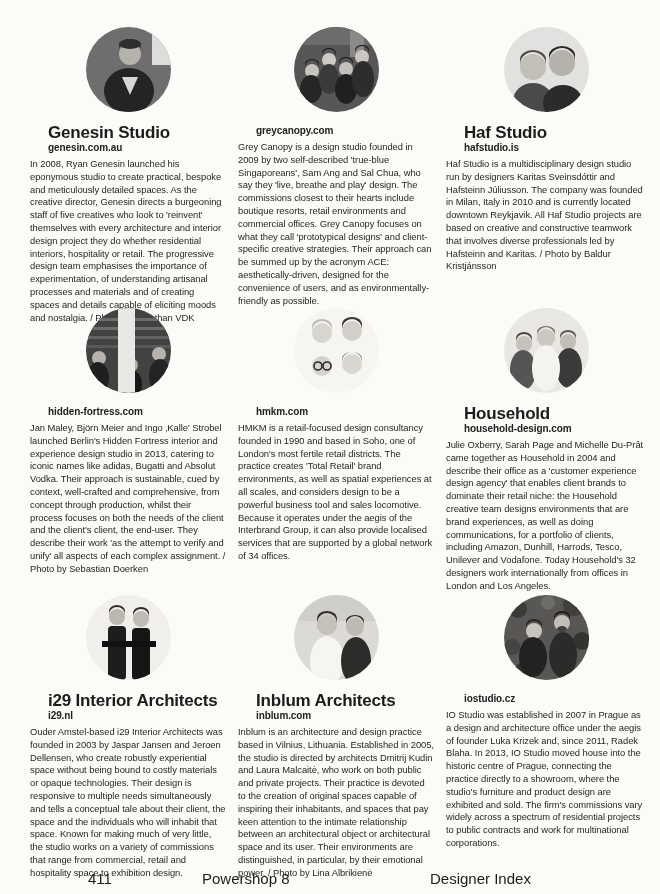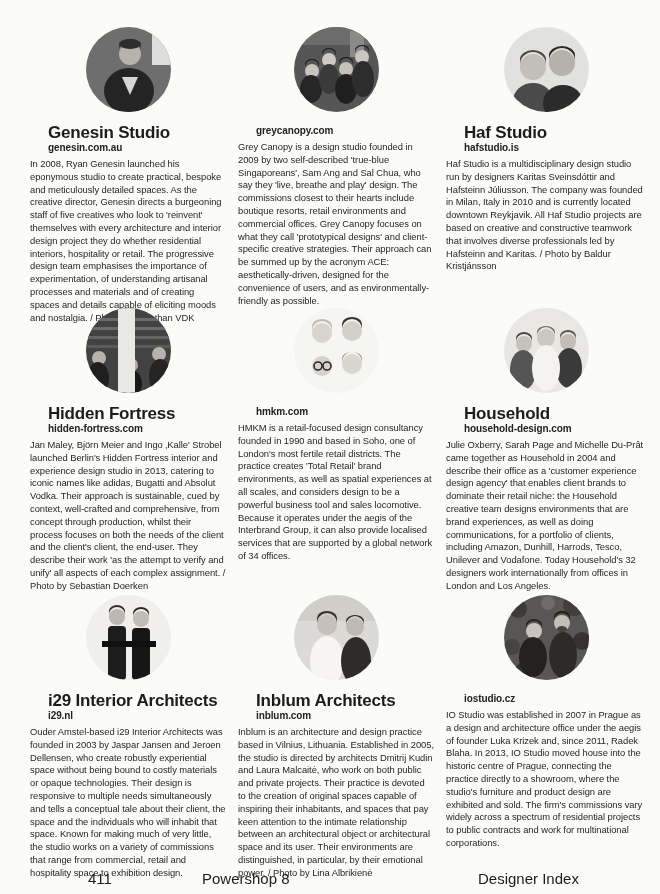--- a/index.html
+++ b/index.html
@@ -53,21 +53,21 @@
     position: absolute;
     left: 0; bottom: 8px;
     width: 100%;
     height: 16px;
     font-size: 15px;
     color: #1c1c1c;
   }
   .footer span { position: absolute; top: 0; white-space: nowrap; }
   .f-page   { left: 88px; }
   .f-title  { left: 202px; }
-  .f-section{ left: 430px; margin-left: 48px; }
+  .f-section{ left: 430px; }
 </style>
 </head>
 <body>
 
 <div class="grid">
 
   <article class="cell">
     <div class="photo">
       <svg width="85" height="85" viewBox="0 0 85 85">
         <rect width="85" height="85" fill="#6e6e6e"></rect>
@@ -135,21 +135,20 @@
         <rect x="0" y="37" width="85" height="3" fill="#5a5a5a"></rect>
         <circle cx="13" cy="50" r="7" fill="#b7b2ac"></circle>
           <ellipse cx="12" cy="70" rx="11" ry="16" fill="#1f1f1f"></ellipse>
         <circle cx="45" cy="57" r="7" fill="#b2ada7"></circle>
           <ellipse cx="45" cy="76" rx="11" ry="14" fill="#181818"></ellipse>
         <circle cx="73" cy="46" r="7" fill="#b7b2ac"></circle>
           <ellipse cx="74" cy="68" rx="11" ry="17" fill="#242424"></ellipse>
         <rect x="32" y="0" width="17" height="85" fill="#e9e8e4"></rect>
       </svg>
     </div>
-    <h2 class="name">Hidden Fortress</h2>
     <div class="url">hidden-fortress.com</div>
     <p class="desc">Jan Maley, Björn Meier and Ingo ‚Kalle' Strobel launched Berlin's Hidden Fortress interior and experience design studio in 2013, catering to iconic names like adidas, Bugatti and Absolut Vodka. Their approach is sustainable, cued by context, well-crafted and comprehensive, from concept through production, whilst their process focuses on both the needs of the client and the client's client, the end-user. They describe their work 'as the attempt to verify and unify' all aspects of each complex assignment. / Photo by Sebastian Doerken</p>
   </article>
 
   <article class="cell">
     <div class="photo">
       <svg width="85" height="85" viewBox="0 0 85 85">
         <rect width="85" height="85" fill="#f5f5f2"></rect>
         <circle cx="28" cy="25" r="10" fill="#d8d4ce"></circle>
         <path d="M18 23 a10 10 0 0 1 20 0 v-5 a10 7 0 0 0 -20 0 z" fill="#c0bab2"></path>

